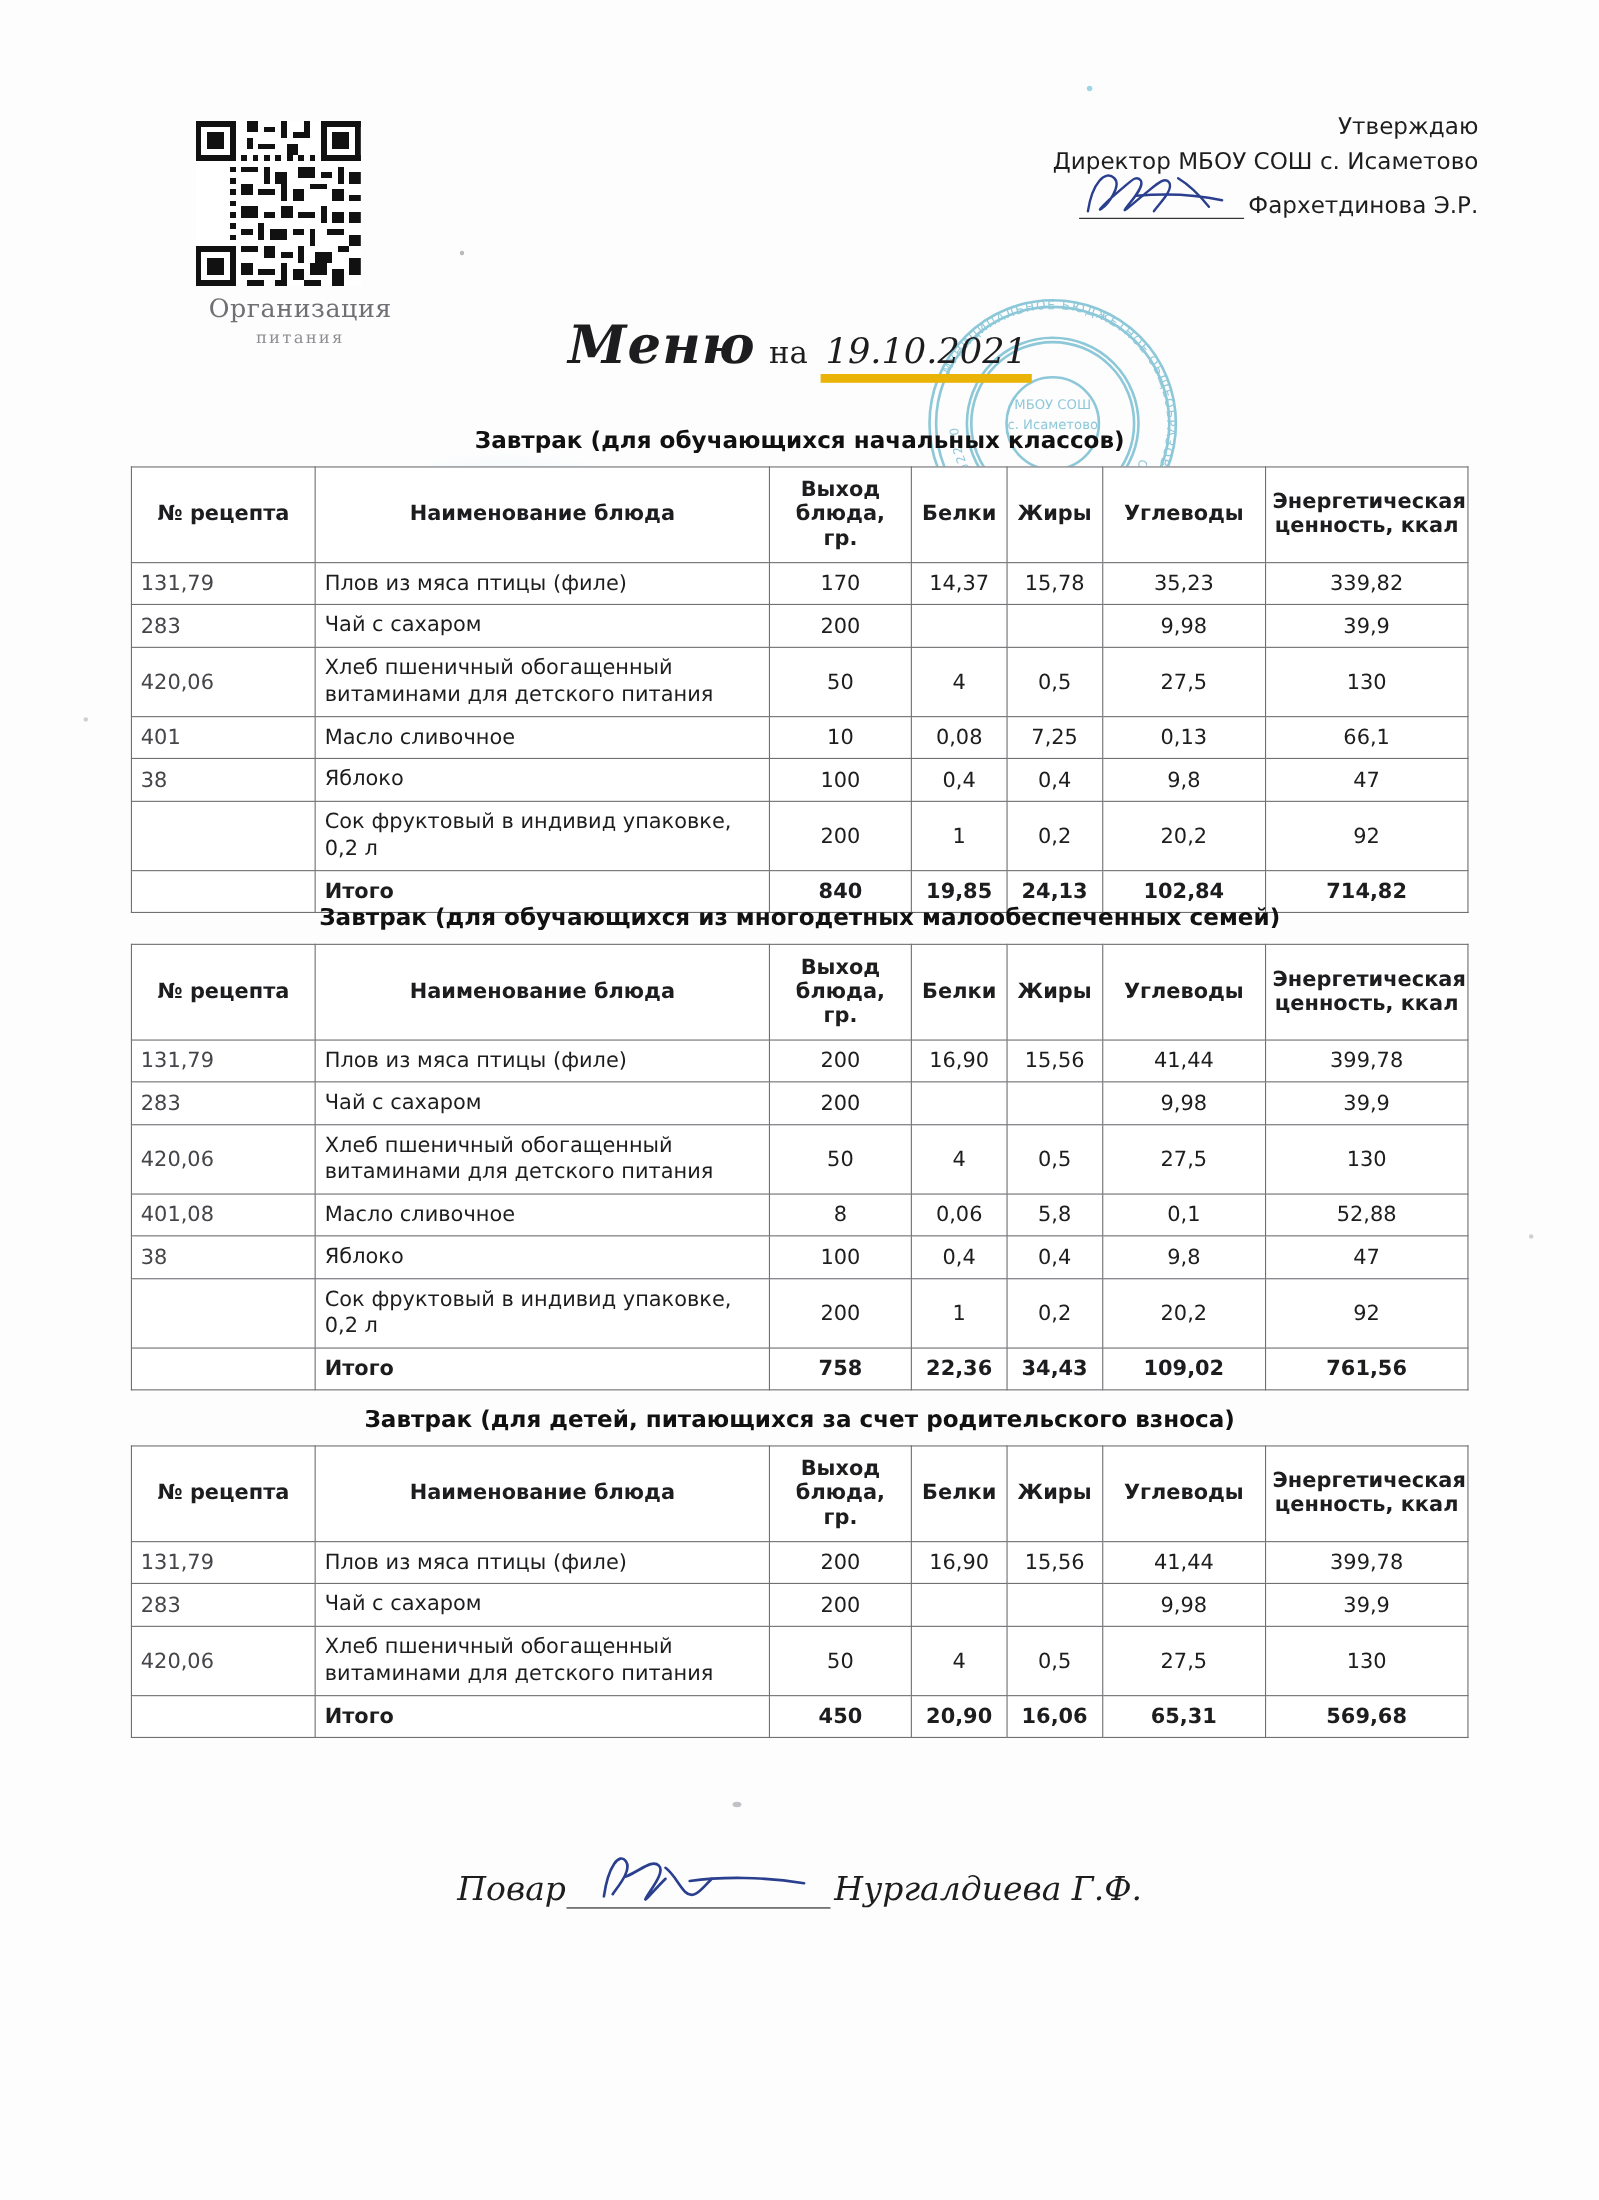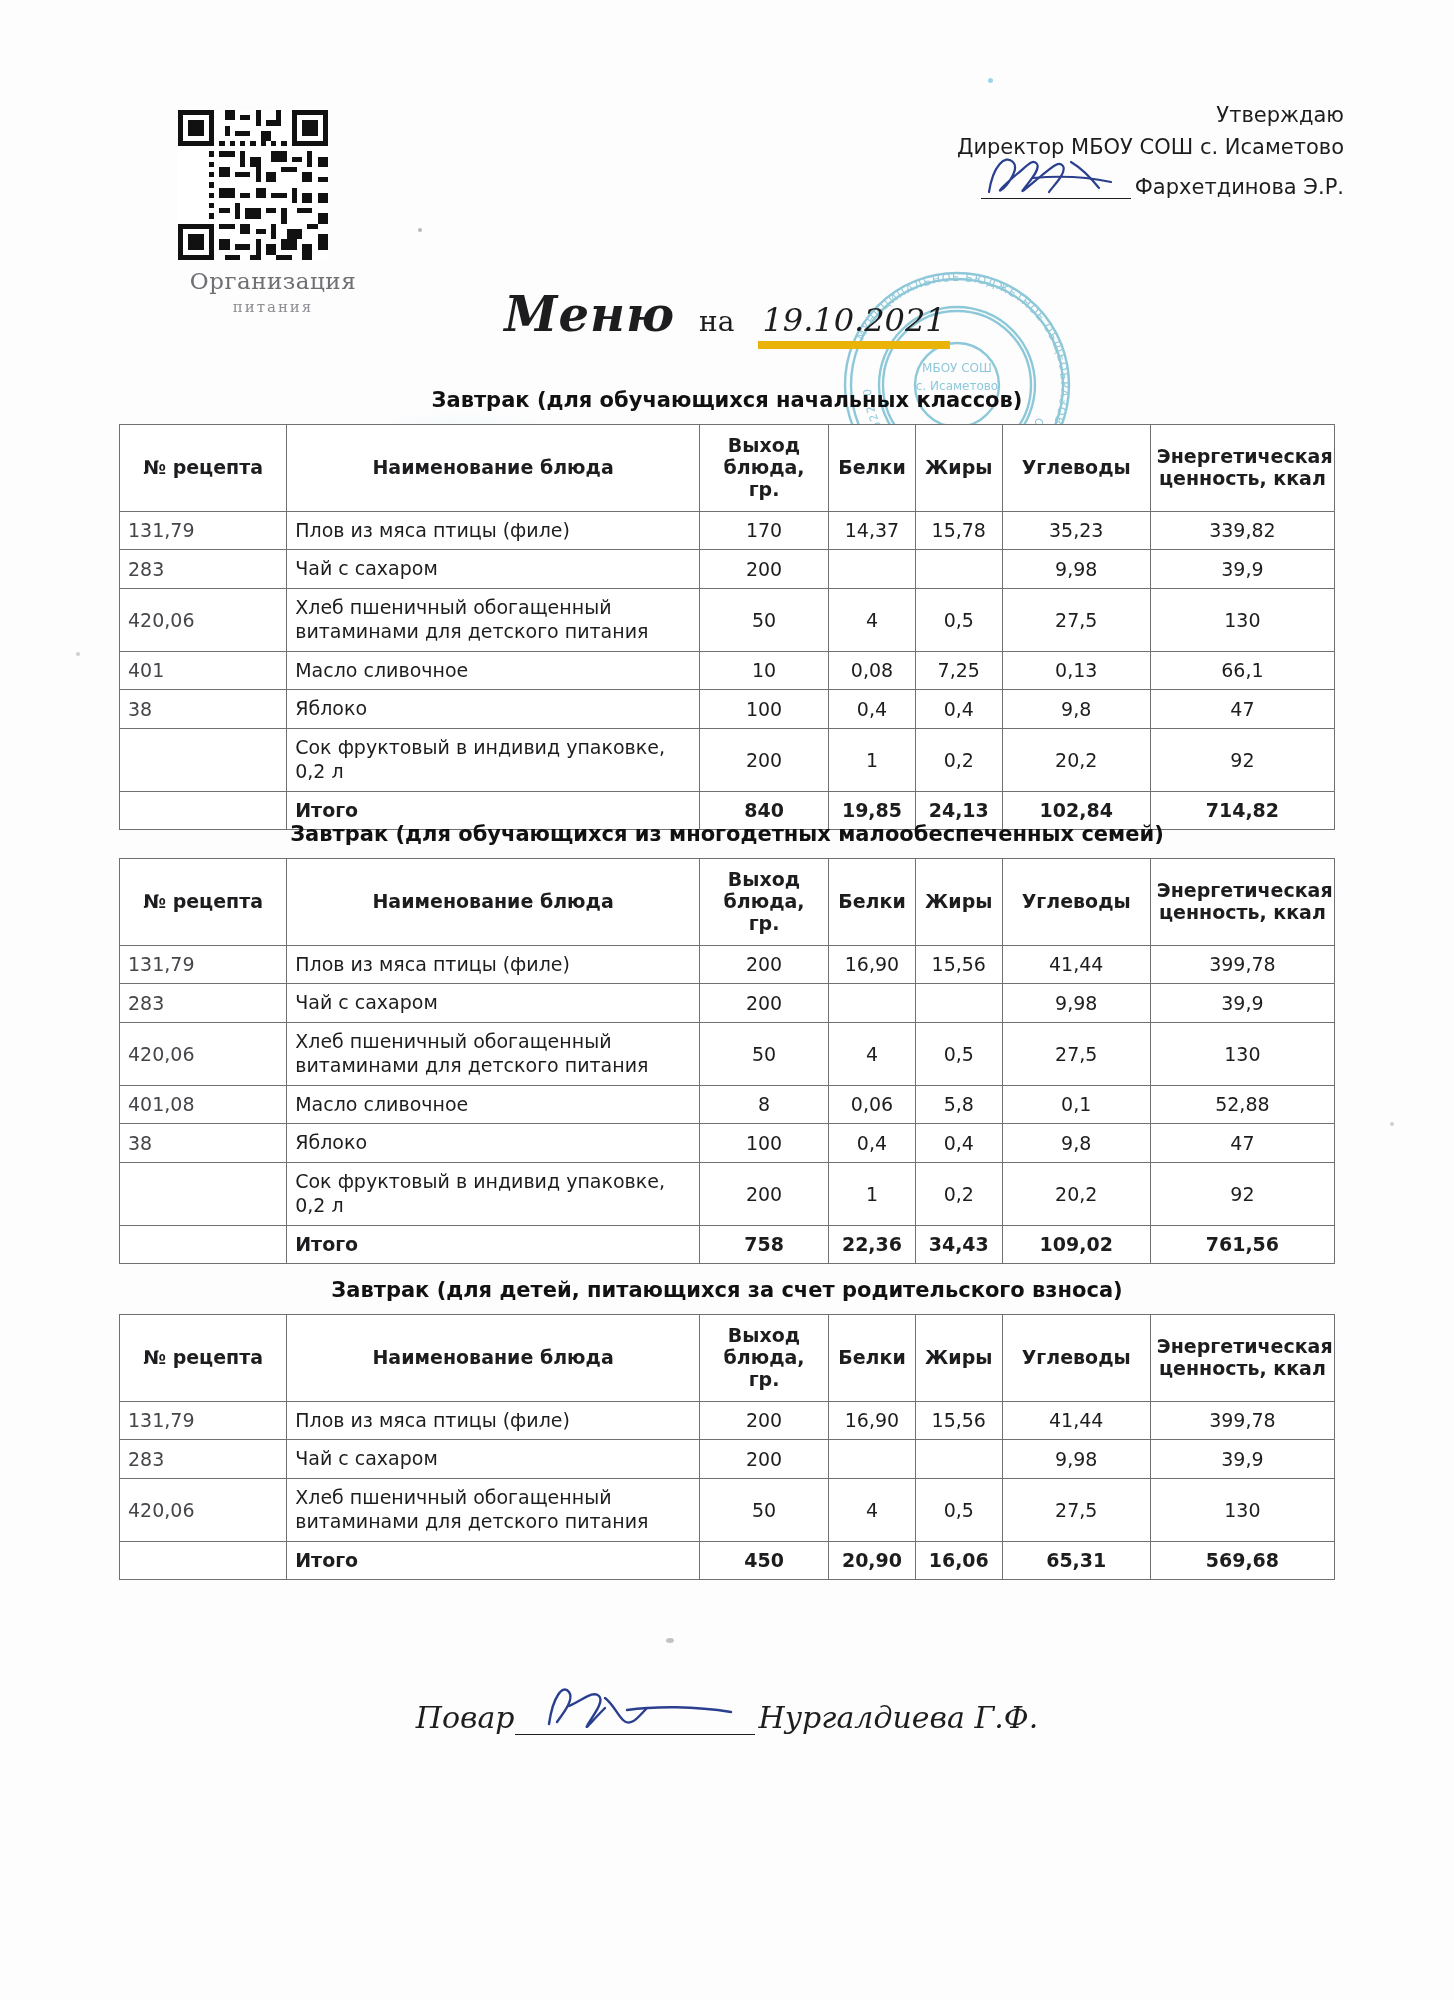--- a/index.html
+++ b/index.html
@@ -121,21 +121,21 @@
   
   .title-row {
     position: absolute;
     left: 0; right: 0;
     top: 286px;
     text-align: center;
   }
   .title-inner {
     display: inline-flex;
     align-items: baseline;
-    gap: 24px;
+    gap: 12px;
   }
   .title-word {
     font-family: "DejaVu Serif", "Liberation Serif", serif;
     font-style: italic;
     font-weight: 700;
     font-size: 48px;
     letter-spacing: 1px;
   }
   .title-na {
     font-family: "DejaVu Serif", "Liberation Serif", serif;

